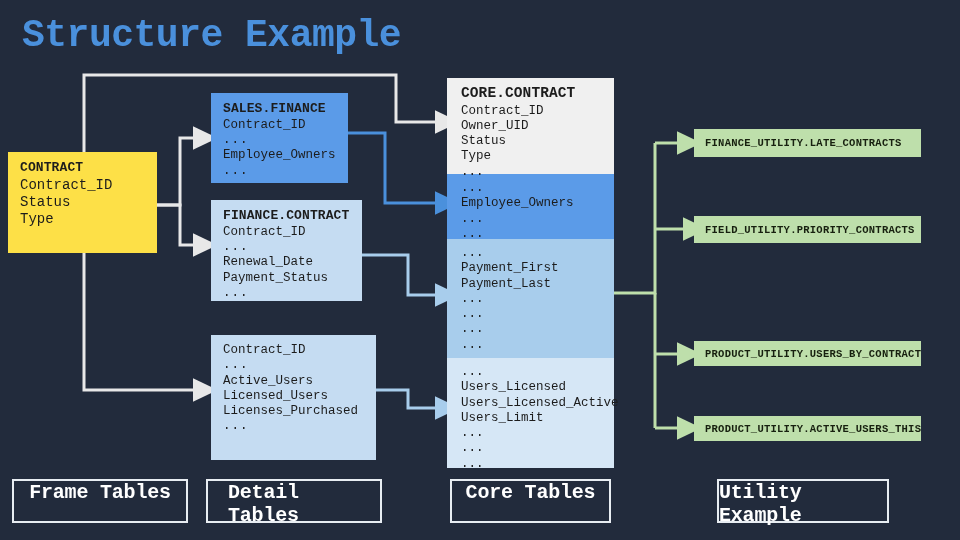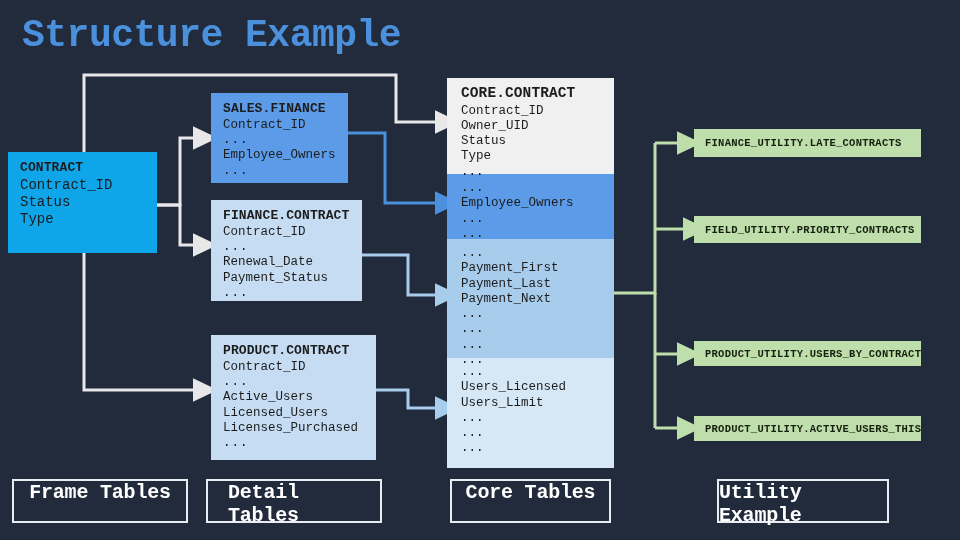--- a/index.html
+++ b/index.html
@@ -54,21 +54,21 @@
   .box .fld {
     white-space: nowrap;
   }
   .box .dots {
     white-space: nowrap;
     letter-spacing: 1px;
     font-size: 12.5px;
     line-height: 1.22;
   }
 
-  .frame-box  { background: #0ea5e9; }
+  .frame-box  { background: #fde047; }
   .sales-box  { background: #5b9be8; }
   .detail-box { background: #c5dcf2; }
 
   
   .core {
     position: absolute;
     box-sizing: border-box;
     color: #1c1c1c;
   }
   .band {
@@ -183,21 +183,20 @@
   <div class="box detail-box" style="left:211px; top:200px; width:151px; height:101px;">
     <div class="bx-title">FINANCE.CONTRACT</div>
     <div class="fld">Contract_ID</div>
     <div class="dots">...</div>
     <div class="fld">Renewal_Date</div>
     <div class="fld">Payment_Status</div>
     <div class="dots">...</div>
   </div>
 
   <div class="box detail-box" style="left:211px; top:335px; width:165px; height:125px;">
-    <div class="bx-title">PRODUCT.CONTRACT</div>
     <div class="fld">Contract_ID</div>
     <div class="dots">...</div>
     <div class="fld">Active_Users</div>
     <div class="fld">Licensed_Users</div>
     <div class="fld">Licenses_Purchased</div>
     <div class="dots">...</div>
   </div>
 
   <div class="core" style="left:447px; top:78px; width:167px; height:390px;">
 
@@ -214,30 +213,30 @@
       <div class="dots">...</div>
       <div class="fld">Employee_Owners</div>
       <div class="dots">...</div>
       <div class="dots">...</div>
     </div>
 
     <div class="band band-2" style="height:119px;">
       <div class="dots">...</div>
       <div class="fld">Payment_First</div>
       <div class="fld">Payment_Last</div>
-      <div class="fld">Payment_Next</div>
       <div class="dots">...</div>
       <div class="dots">...</div>
       <div class="dots">...</div>
       <div class="dots">...</div>
     </div>
 
     <div class="band band-3" style="height:110px;">
       <div class="dots">...</div>
       <div class="fld">Users_Licensed</div>
+      <div class="fld">Users_Licensed_Active</div>
       <div class="fld">Users_Limit</div>
       <div class="dots">...</div>
       <div class="dots">...</div>
       <div class="dots">...</div>
     </div>
   </div>
 
   <div class="util" style="left:694px; top:129px; width:240px; height:28px;">
     <span>FINANCE_UTILITY.LATE_CONTRACTS</span>
   </div>

